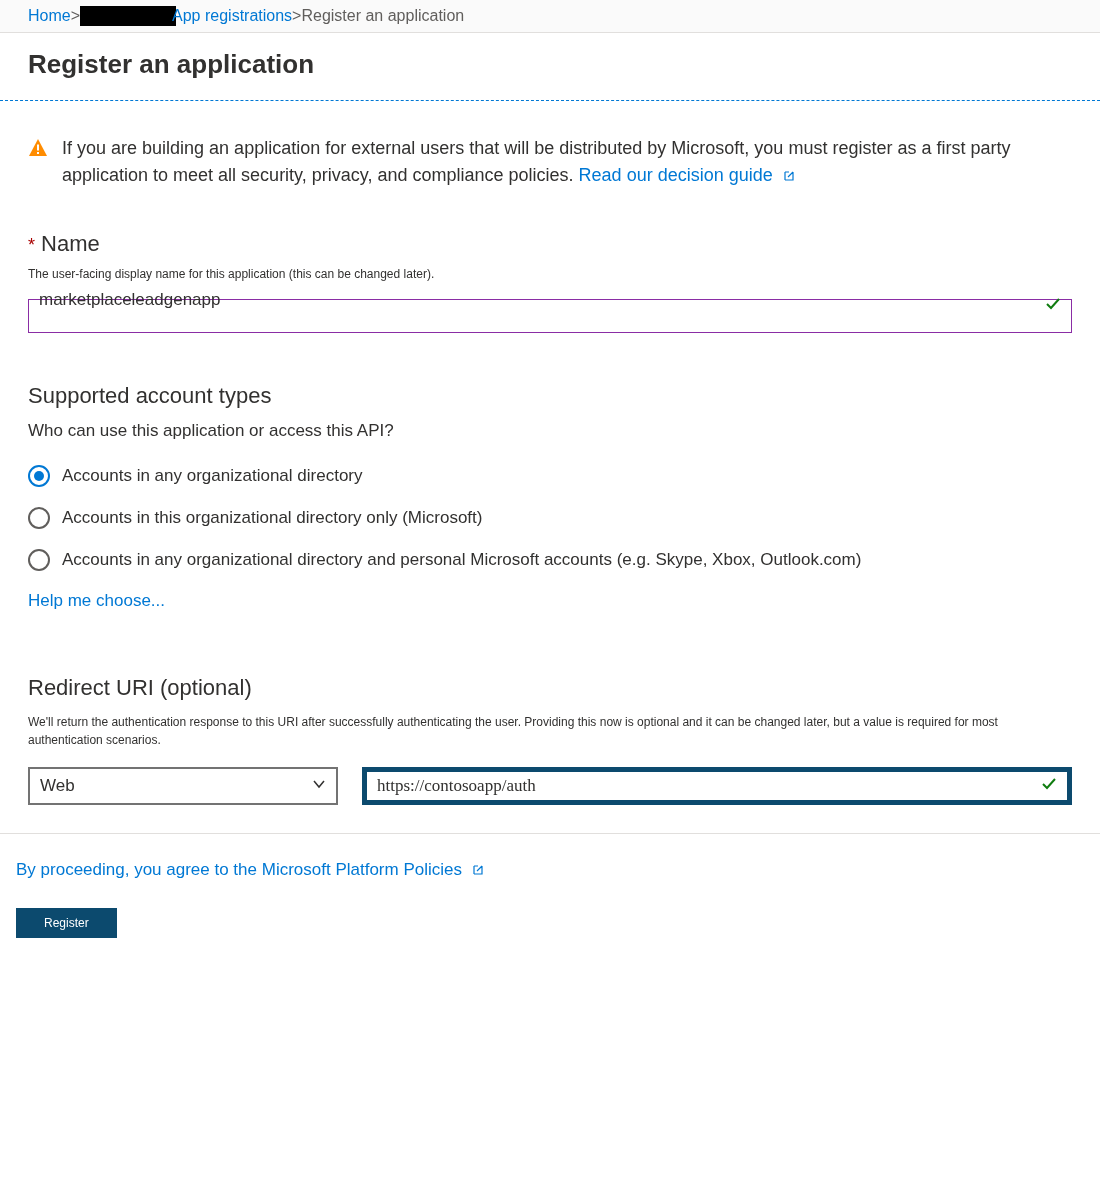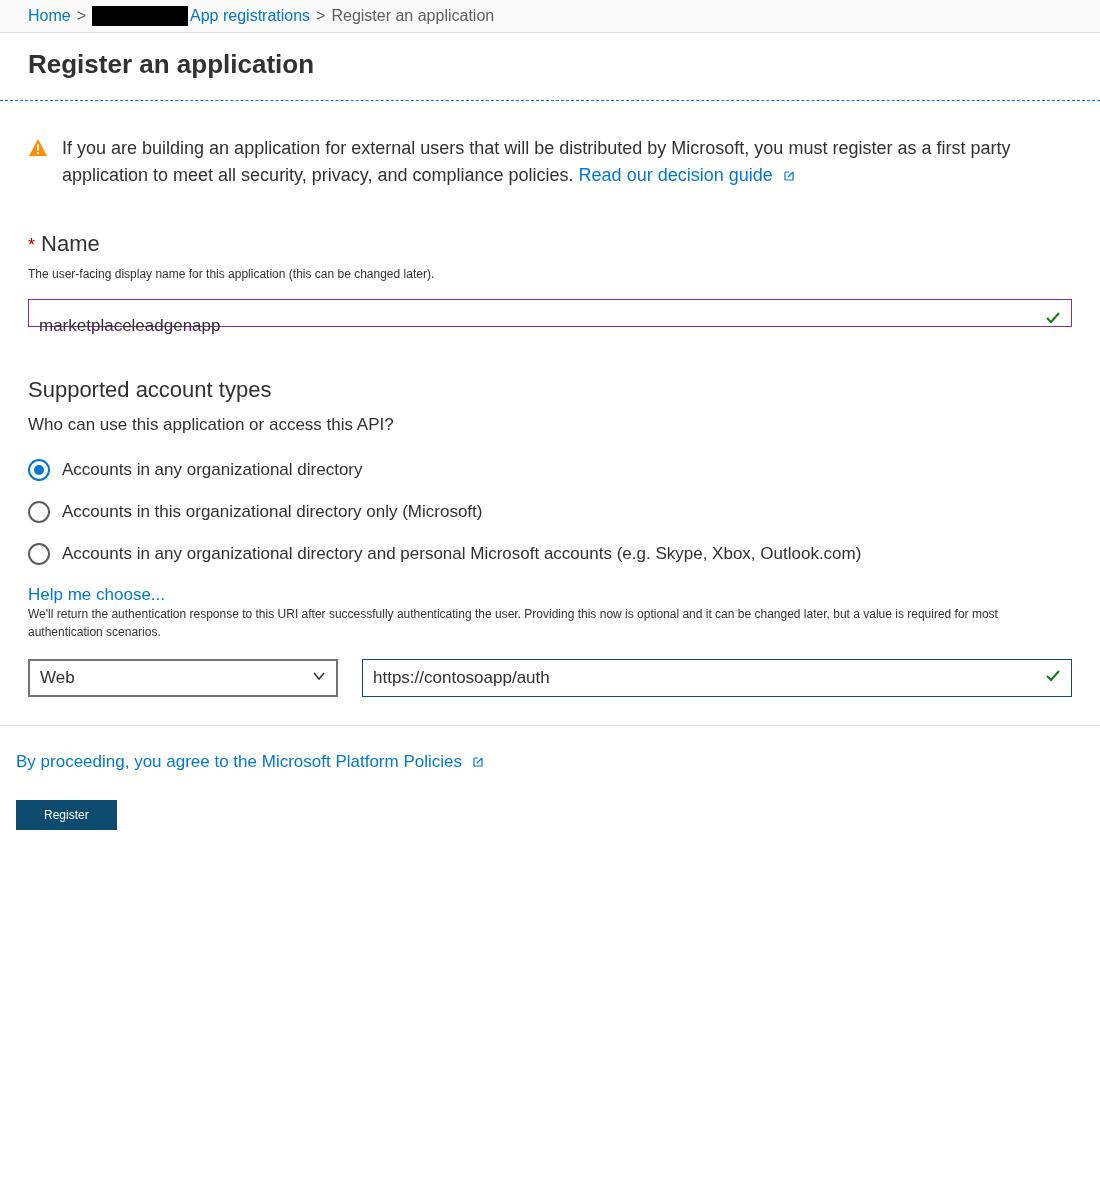--- a/index.html
+++ b/index.html
@@ -6,21 +6,21 @@
   body {
     margin: 0;
     font-family: "Segoe UI", -apple-system, BlinkMacSystemFont, sans-serif;
     color: #323130;
     background: #fff;
     width: 1100px;
   }
   .breadcrumb {
     display: flex;
     align-items: center;
-    gap: 6px;
+    gap: 0;
     padding: 6px 14px 6px 28px;
     font-size: 16px;
     border-bottom: 1px solid #e1dfdd;
     background: #fafafa;
   }
   .breadcrumb a { color: #0078d4; text-decoration: none; }
   .breadcrumb .sep { color: #605e5c; }
   .breadcrumb .current { color: #605e5c; }
   .redacted {
     display: inline-block;
@@ -54,22 +54,22 @@
   }
   .notice a { color: #0078d4; text-decoration: none; }
   .label-row { display: flex; align-items: baseline; gap: 6px; }
   .req { color: #a80000; font-size: 18px; }
   .h2 { font-size: 22px; font-weight: 400; margin: 0 0 10px 0; }
   .hint { font-size: 12px; color: #323130; margin: 0 0 18px 0; }
   .text-input-wrap {
     position: relative;
     border: 1px solid #8a2da5;
     display: flex;
-    align-items: flex-start;
-    padding: 10px 10px;
+    align-items: flex-end;
+    padding: 16px 10px;
     height: 28px;
     margin-bottom: 50px;
   }
   .text-input {
     border: none;
     outline: none;
     flex: 1;
     font-size: 17px;
     padding: 6px 0;
     font-family: inherit;
@@ -122,25 +122,26 @@
     height: 38px;
     border: 2px solid #737373;
     display: flex;
     align-items: center;
     justify-content: space-between;
     padding: 0 10px;
     font-size: 17px;
   }
   .uri-wrap {
     flex: 1;
-    border: 1px solid #0c4a6e;
+    border: 5px solid #0c4a6e;
     display: flex;
     align-items: center;
     padding: 0 10px;
     height: 38px;
+    font-family: Liberation Serif, serif;
   }
   .footer {
     border-top: 1px solid #e1dfdd;
     padding: 26px 28px 32px 16px;
   }
   .footer .policy { margin-bottom: 26px; }
   .primary-btn {
     background: #0c4a6e;
     color: #fff;
     border: none;
@@ -221,20 +222,21 @@
     <span>Accounts in this organizational directory only (Microsoft)</span>
   </div>
   <div class="radio-row">
     <span class="radio-outer"></span>
     <span>Accounts in any organizational directory and personal Microsoft accounts (e.g. Skype, Xbox, Outlook.com)</span>
   </div>
 
   <a href="#" class="link">Help me choose...</a>
 
   
+  <h2 class="section-title" style="margin-top:64px;">Redirect URI (optional)</h2>
   <p class="hint" style="line-height:1.5;">We'll return the authentication response to this URI after successfully authenticating the user. Providing this now is optional and it can be changed later, but a value is required for most authentication scenarios.</p>
 
   <div class="redirect-row">
     <div class="select-wrap">
       <span>Web</span>
       <span>
         <svg width="14" height="14" viewBox="0 0 14 14">
             <path d="M2 4l5 6 5-6" stroke="#323130" stroke-width="1.5" fill="none"></path>
           </svg>
       </span>

